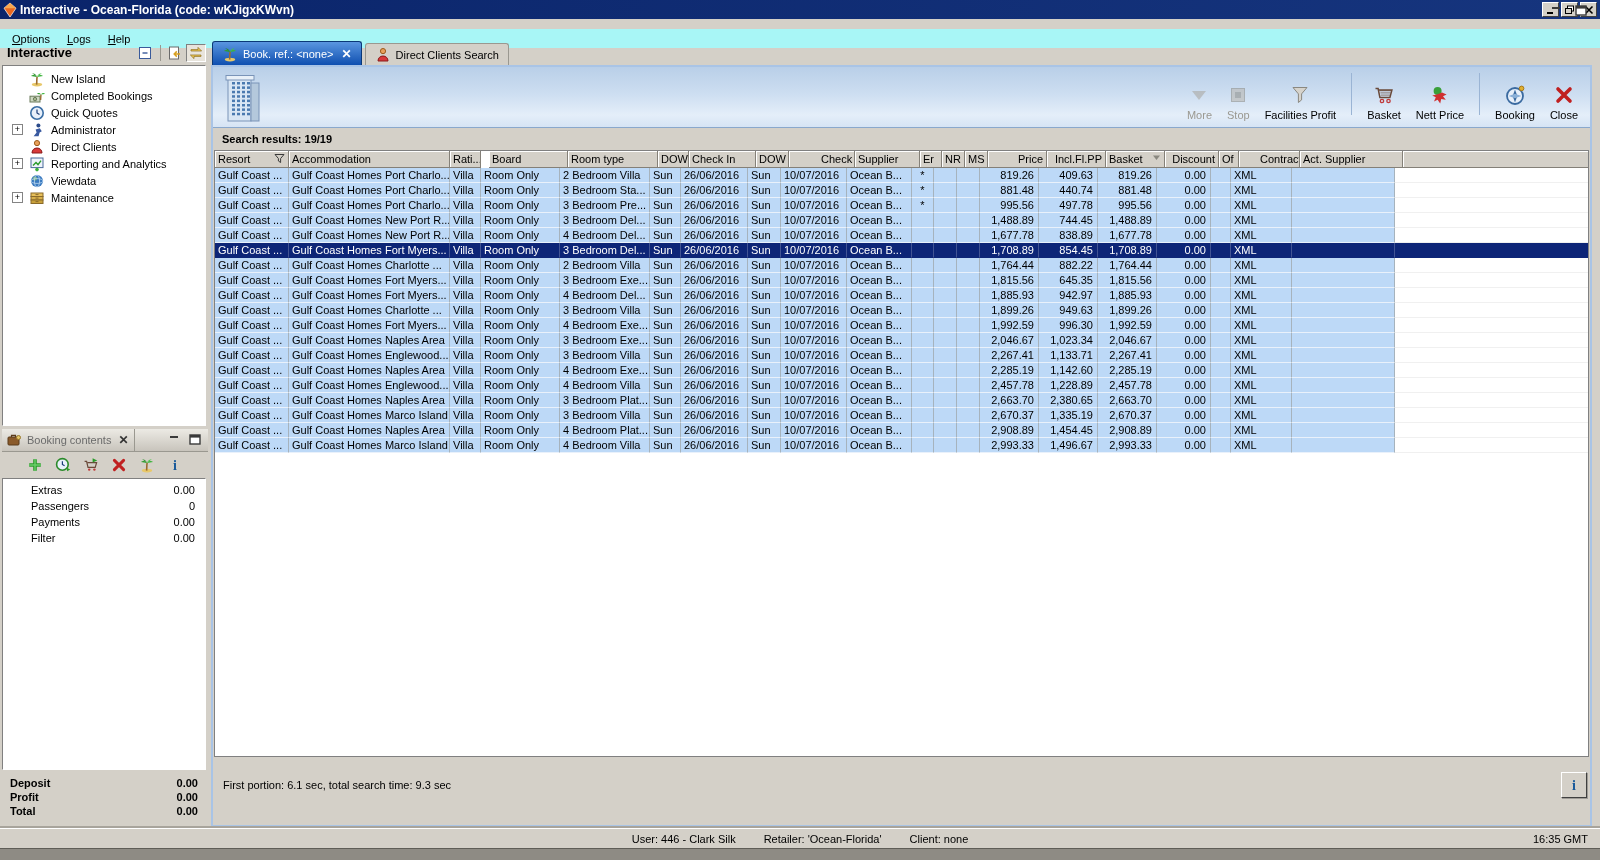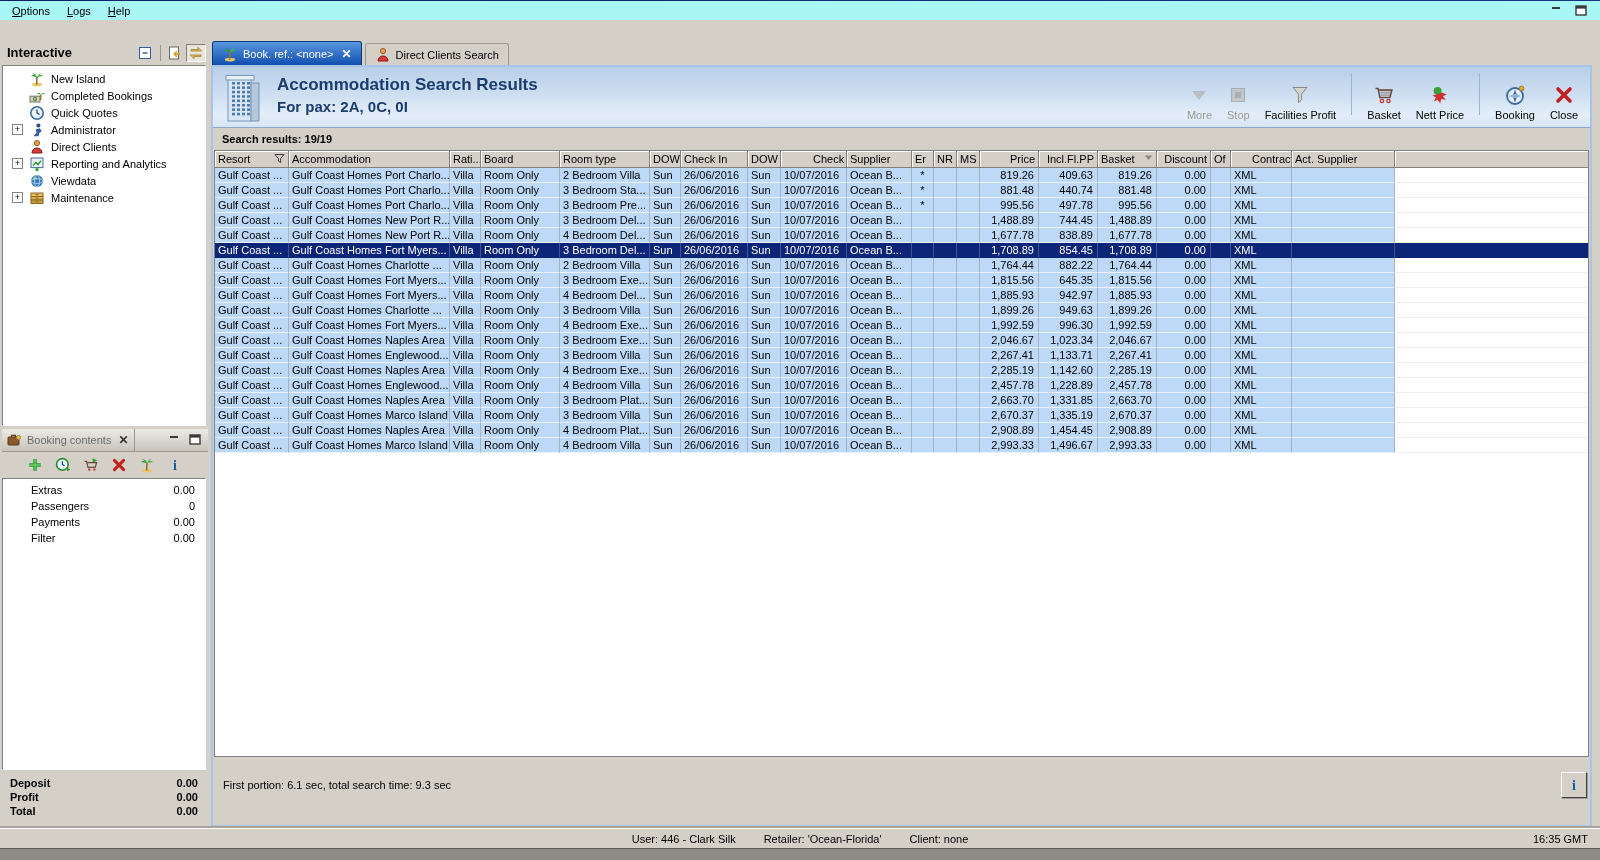--- a/index.html
+++ b/index.html
@@ -15,21 +15,21 @@
   .titlebar { position:absolute; left:0; top:0; width:1600px; height:19px;
     background: linear-gradient(90deg, var(--c-titlebar,#0a246a), #16357e);
     display:flex; align-items:center; color:#fff; }
   .app-icon { width:15px; height:15px; margin:0 3px 0 2px; }
   .titlebar .title { font-weight:bold; font-size:12px; }
   .win-btns { margin-left:auto; display:flex; gap:2px; padding-right:3px; }
   .win-btn { width:17px; height:15px; background:#d4d0c8; border:1px solid;
     border-color:#fff #404040 #404040 #fff; display:flex; align-items:center; justify-content:center; }
 
   
-  .menubar { position:absolute; left:0; top:1px; width:1600px; height:19px;
+  .menubar { position:absolute; left:0; top:29px; width:1600px; height:19px;
     background: var(--c-menubar,#a8f6f6); display:flex; align-items:center; padding-left:4px; }
   .menu-item { display:inline-block; padding:2px 9px 2px 8px; cursor:default; }
   .menu-item::first-letter { text-decoration:underline; }
 
   
   .sidebar-header { position:absolute; left:2px; top:41px; width:206px; height:23px;
     display:flex; align-items:center; }
   .sidebar-title { font-weight:bold; font-size:13px; padding-left:5px; flex:1; }
   .sb-btn { width:20px; height:18px; margin-right:2px; display:flex; align-items:center; justify-content:center; }
   .sb-btn.pressed { border:1px solid; border-color:#808080 #fff #fff #808080; background:#e8e4dc; }
@@ -469,24 +469,20 @@
           <rect x="7" y="35.400000000000006" width="3" height="2.5" fill="#4a7ab0"></rect>
           <rect x="12" y="35.400000000000006" width="3" height="2.5" fill="#4a7ab0"></rect>
           <rect x="17" y="35.400000000000006" width="3" height="2.5" fill="#4a7ab0"></rect>
           <rect x="22" y="35.400000000000006" width="3" height="2.5" fill="#4a7ab0"></rect>
           <rect x="7" y="39.800000000000004" width="3" height="2.5" fill="#4a7ab0"></rect>
           <rect x="12" y="39.800000000000004" width="3" height="2.5" fill="#4a7ab0"></rect>
           <rect x="17" y="39.800000000000004" width="3" height="2.5" fill="#4a7ab0"></rect>
           <rect x="22" y="39.800000000000004" width="3" height="2.5" fill="#4a7ab0"></rect>
         </svg>
       </span>
-    <div class="band-titles">
-      <div class="band-title">Accommodation Search Results</div>
-      <div class="band-sub">For pax: 2A, 0C, 0I</div>
-    </div>
     <div class="band-toolbar" id="bandToolbar">
         <div class="tbtn disabled">
           <span class="ticn" style="opacity: 0.55;">
             <svg width="22" height="22" viewBox="0 0 22 22">
               <path d="M4 7h14l-7 9z" fill="#a8a49c"></path>
             </svg>
           </span>
           <span>More</span>
         </div>
         <div class="tbtn disabled">
@@ -561,21 +557,21 @@
               <path d="M1 1.5h9l-3.4 4v4l-2.2-1.5v-2.5z" fill="none" stroke="#3a3a3a" stroke-width="1"></path>
             </svg>
           </span>
         </div>
         <div class="th" style="width: 161px;">
           <span>Accommodation</span>
         </div>
         <div class="th" style="width: 31px;">
           <span>Rati...</span>
         </div>
-        <div class="th" style="width: 79px;">
+        <div class="th" style="width: 79px; margin-left: 8px;">
           <span>Board</span>
         </div>
         <div class="th" style="width: 90px;">
           <span>Room type</span>
         </div>
         <div class="th" style="width: 31px;">
           <span>DOW</span>
         </div>
         <div class="th" style="width: 67px;">
           <span>Check In</span>
@@ -980,21 +976,21 @@
           <div class="td" style="width: 90px;">3 Bedroom Plat...</div>
           <div class="td" style="width: 31px;">Sun</div>
           <div class="td" style="width: 67px;">26/06/2016</div>
           <div class="td" style="width: 33px;">Sun</div>
           <div class="td" style="width: 66px;">10/07/2016</div>
           <div class="td" style="width: 65px;">Ocean B...</div>
           <div class="td center" style="width: 22px;"></div>
           <div class="td" style="width: 23px;"></div>
           <div class="td" style="width: 23px;"></div>
           <div class="td right" style="width: 59px;">2,663.70</div>
-          <div class="td right" style="width: 59px;">1,331.85</div>
+          <div class="td right" style="width: 59px;">2,380.65</div>
           <div class="td right" style="width: 59px;">2,663.70</div>
           <div class="td right" style="width: 54px;">0.00</div>
           <div class="td" style="width: 20px;"></div>
           <div class="td" style="width: 61px;">XML</div>
           <div class="td" style="width: 103px;"></div>
           <div class="td filler"></div>
         </div>
         <div class="tr">
           <div class="td" style="width: 74px;">Gulf Coast ...</div>
           <div class="td" style="width: 161px;">Gulf Coast Homes Marco Island</div>

